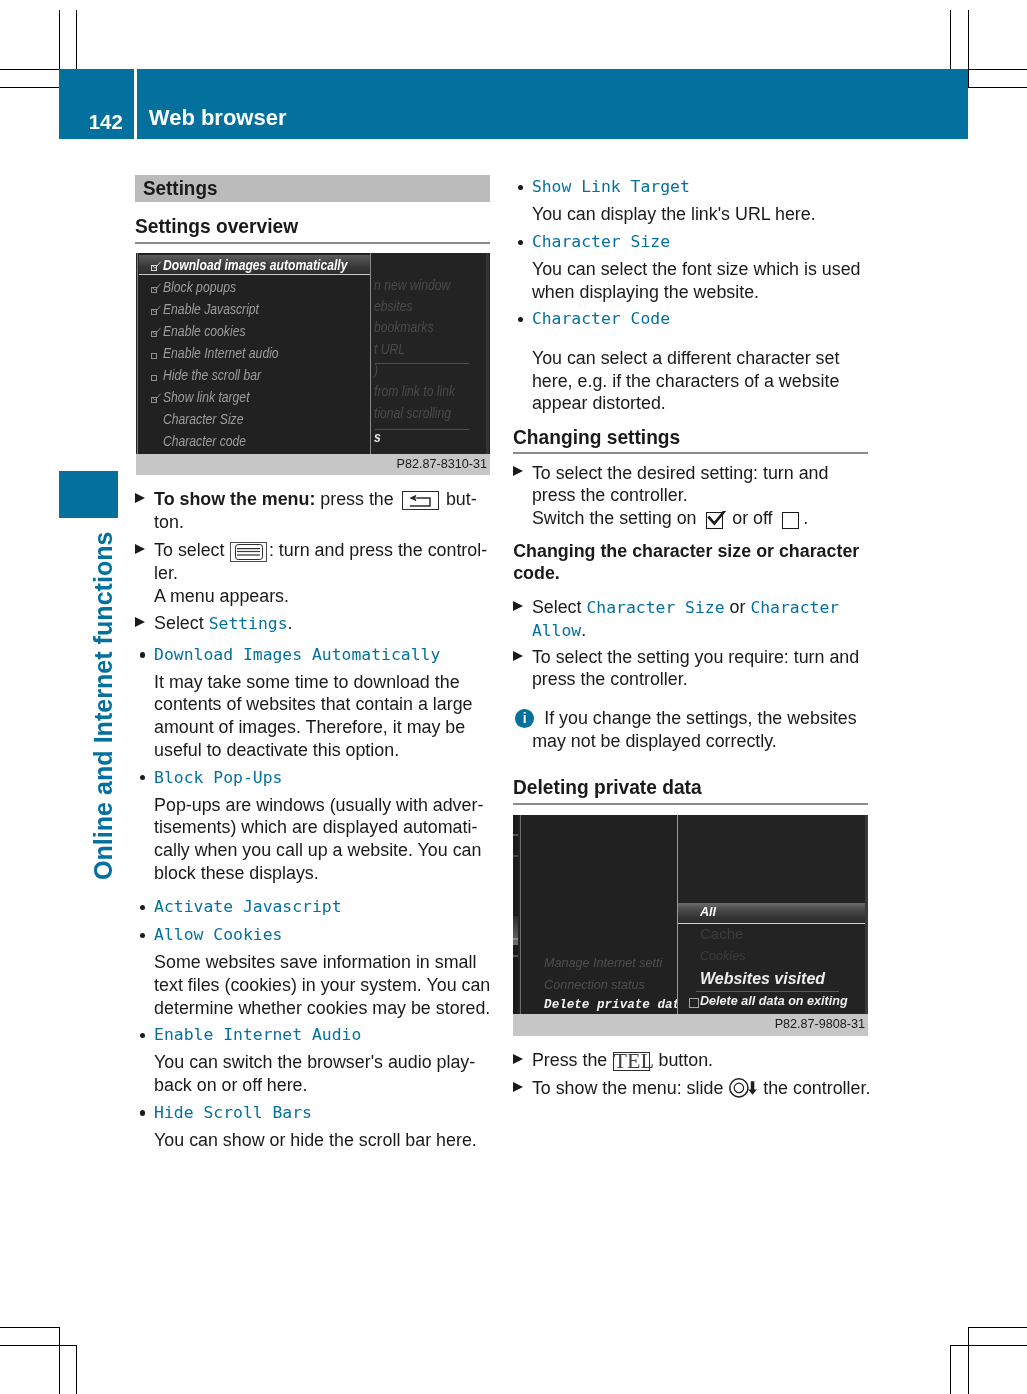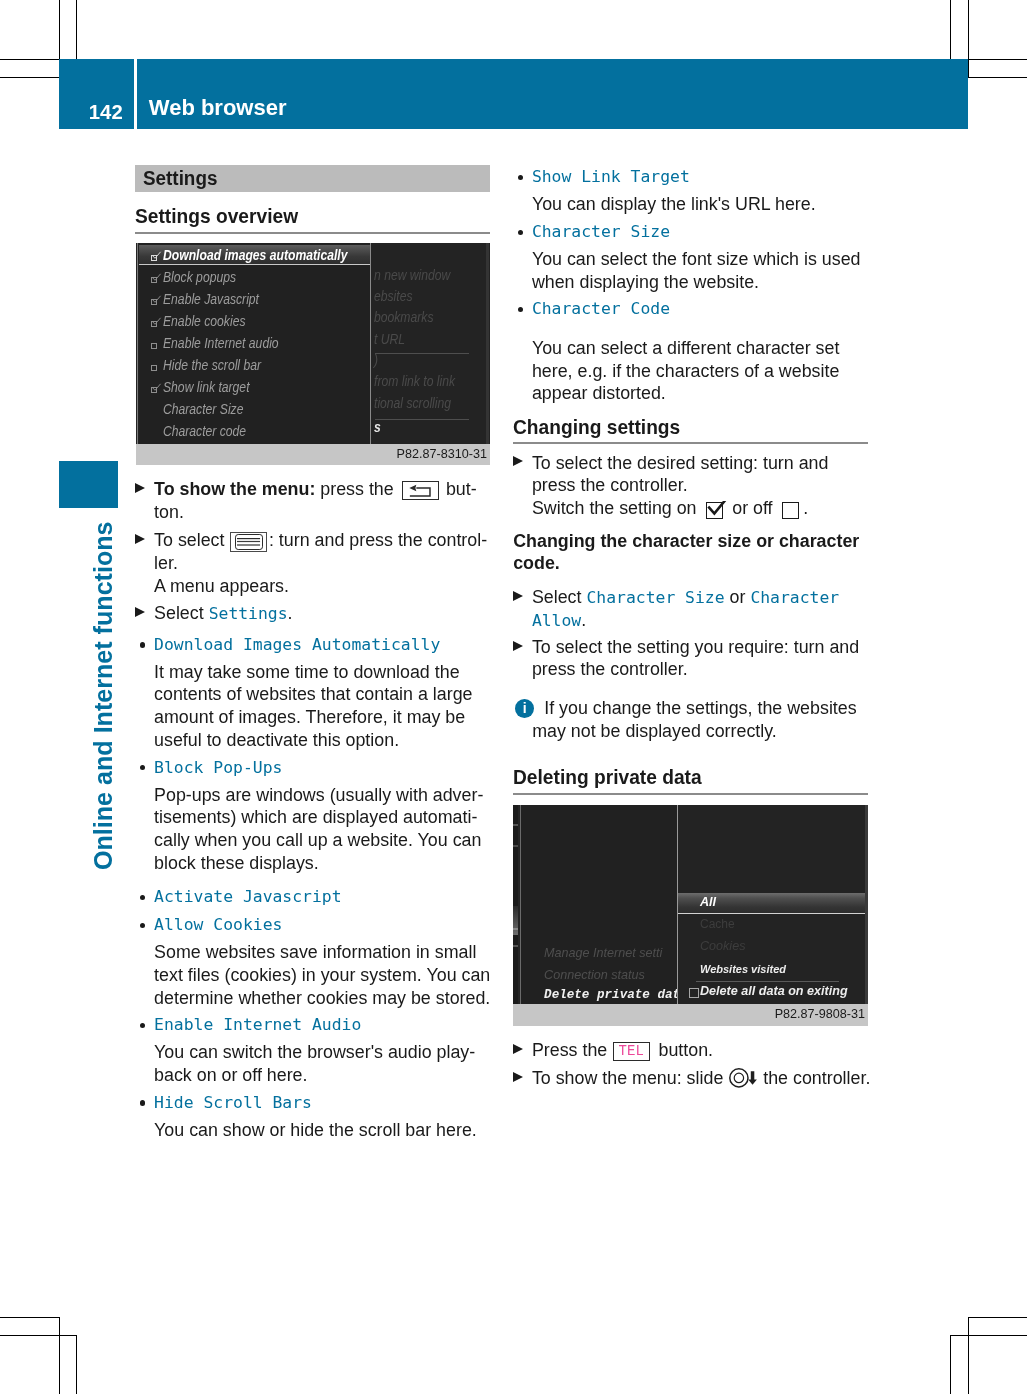--- a/index.html
+++ b/index.html
@@ -1,19 +1,19 @@
 <!DOCTYPE html>
 <html><head>
 <meta charset="utf-8">
 <title>Web browser</title>
 <style>
 html,body{margin:0;padding:0;background:#ffffff;}
 body{width:1027px;height:1394px;position:relative;overflow:hidden;
   font-family:"Liberation Sans",sans-serif;color:#1a1a1a;}
-#page{position:absolute;left:0;top:0;width:1027px;height:980px;will-change:transform;}
+#page{position:absolute;left:0;top:10px;width:1027px;height:980px;will-change:transform;}
 .cropmark{position:absolute;background:#000000;}
 
 #page-header{position:absolute;left:59.2px;top:58.8px;width:908.7px;height:70.6px;}
 #page-header .num{position:absolute;left:0;top:0;width:74.4px;height:70.6px;background:#03709e;}
 #page-header .num span{position:absolute;right:10.9px;top:43.25px;line-height:1;
   font-size:20.3px;font-weight:bold;color:#ffffff;}
 #page-header .ttl{position:absolute;left:77.8px;top:0;right:0;height:70.6px;background:#03709e;}
 #page-header .ttl span{position:absolute;left:11.8px;top:37.97px;line-height:1;
   font-size:22px;font-weight:bold;color:#ffffff;}
 
@@ -51,21 +51,21 @@
 .note .infoicon{position:absolute;left:2px;top:1.6px;width:18.8px;height:18.8px;border-radius:50%;
   background:#03709e;text-indent:0;}
 .note .infoicon b{position:absolute;left:0;top:0;width:18.8px;height:18.8px;line-height:19.6px;
   text-align:center;color:#ffffff;font-size:14px;font-weight:bold;font-family:"Liberation Sans",sans-serif;}
 
 .keybox{display:inline-block;position:relative;vertical-align:baseline;
   border:1.3px solid #2b2b2b;background:#fff;box-sizing:border-box;}
 .key-back{width:37.65px;height:19.6px;margin:0 1.6px -5.2px 3.1px;}
 .key-tel{width:37.35px;height:18.8px;margin:0 3.7px -4.9px 0.3px;}
 .key-tel span{position:absolute;left:0;top:0;width:100%;text-align:center;line-height:16.2px;
-  font-size:14px;color:#ec4899;font-family:Liberation Mono, monospace;}
+  font-size:22px;color:#404040;font-family:Liberation Serif, serif;}
 .key-ctrl{display:inline-block;position:relative;width:37.3px;height:19.4px;
   margin:0 1.6px -5.3px 0.6px;border:1.15px solid #4a4a4a;background:#fff;box-sizing:border-box;}
 .key-ctrl .inner{position:absolute;left:3.8px;top:0.9px;width:27.9px;height:15.4px;
   border:1.7px solid #2b2b2b;border-radius:3.2px;box-sizing:border-box;}
 .cbox{display:inline-block;position:relative;width:17.0px;height:17.0px;
   border:1.75px solid #1a1a1a;box-sizing:border-box;margin:0 4.4px -5.2px 4.4px;vertical-align:baseline;}
 .ctrlicon{display:inline-block;position:relative;width:29px;height:19.8px;
   margin:0 0 -4px 1px;vertical-align:baseline;}
 svg{display:block;}
 </style>
@@ -252,23 +252,23 @@
             <span style="position:absolute;left:23.1px;top:182.3px;font-family:Liberation Mono, monospace;font-style:italic;font-weight:700;font-size:12.6px;line-height:16px;color:#f0f0f0;white-space:nowrap;">Delete private data</span>
           </div>
     </div>
     <div style="position:absolute;left:163.6px;top:0;width:1.3px;height:199.6px;background:#9a9a9a;"></div>
     <div style="position:absolute;left:164.9px;top:0;right:2.6px;height:199.6px;background:#232323;">
       <div style="position:absolute;left:0;top:88.1px;width:187px;height:19.9px;
          background:linear-gradient(to bottom,#6d6d6d 0%,#4f4f4f 26%,#343434 70%,#2c2c2c 100%);
          border-bottom:1.1px solid #d2d2d2;"></div>
       <div id="m2right">
             <span style="position:absolute;left:21.9px;top:89.5px;font-family:'Liberation Sans',sans-serif;font-style:italic;font-weight:700;font-size:12.6px;line-height:16px;color:#ffffff;white-space:nowrap;">All</span>
-            <span style="position:absolute;left:21.9px;top:111.2px;font-family:'Liberation Sans',sans-serif;font-weight:400;font-size:12px;line-height:16px;color:#3d3d3d;white-space:nowrap;">Cache</span>
+            <span style="position:absolute;left:21.9px;top:111.2px;font-family:'Liberation Sans',sans-serif;font-weight:400;font-size:15px;line-height:16px;color:#3d3d3d;white-space:nowrap;">Cache</span>
             <span style="position:absolute;left:21.9px;top:133.4px;font-family:'Liberation Sans',sans-serif;font-style:italic;font-weight:400;font-size:12.6px;line-height:16px;color:#3d3d3d;white-space:nowrap;">Cookies</span>
-            <span style="position:absolute;left:21.9px;top:155.8px;font-family:'Liberation Sans',sans-serif;font-style:italic;font-weight:700;font-size:11px;line-height:16px;color:#ededed;white-space:nowrap;">Websites visited</span>
+            <span style="position:absolute;left:21.9px;top:155.8px;font-family:'Liberation Sans',sans-serif;font-style:italic;font-weight:700;font-size:16px;line-height:16px;color:#ededed;white-space:nowrap;">Websites visited</span>
             <span style="position:absolute;left:10.5px;top:182.79999999999998px;width:8px;height:8px;border:1px solid #a6a6a6;"></span>
             <span style="position:absolute;left:21.9px;top:178.2px;font-family:'Liberation Sans',sans-serif;font-style:italic;font-weight:700;font-size:12.6px;line-height:16px;color:#ededed;white-space:nowrap;">Delete all data on exiting</span>
           </div>
       <div style="position:absolute;left:17.8px;top:176.4px;width:143.4px;height:1px;background:#5a5a5a;"></div>
     </div>
     <div style="position:absolute;right:0;top:0;width:2.6px;height:199.6px;background:#3a3a3a;"></div>
   </div>
   <div class="caption" style="width:354.7px;">
     <span>P82.87-9808-31</span>
   </div>

